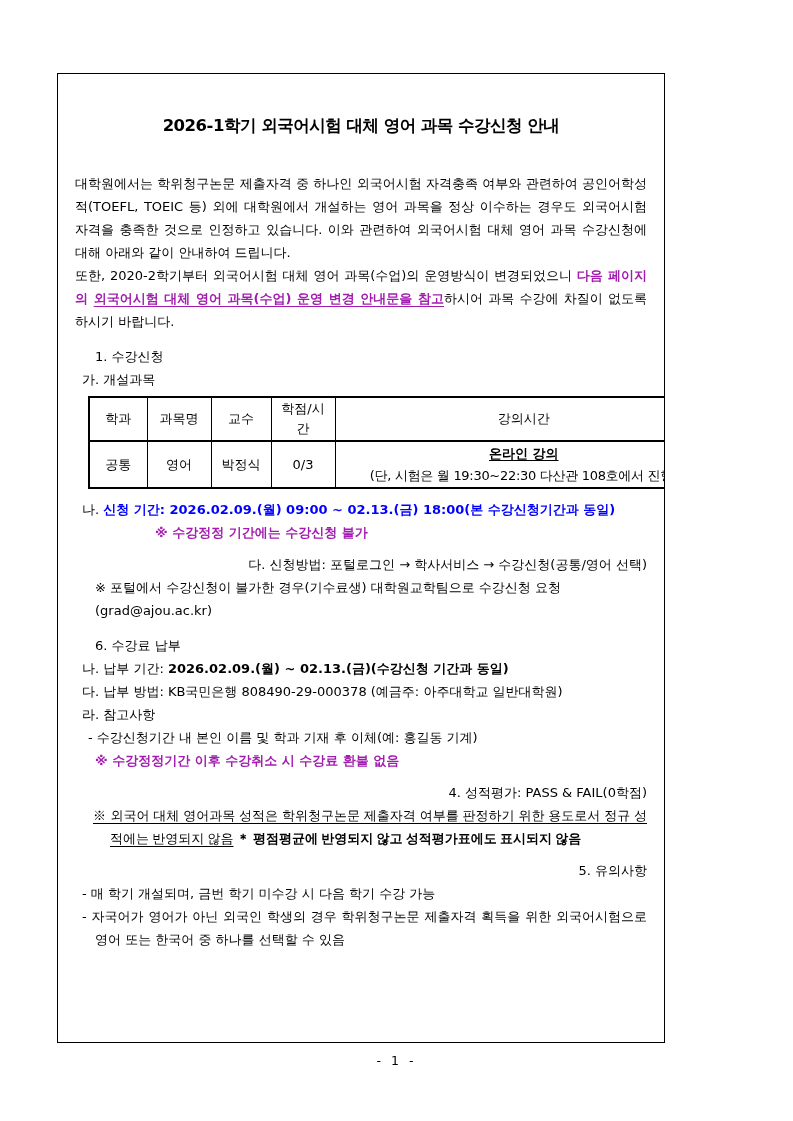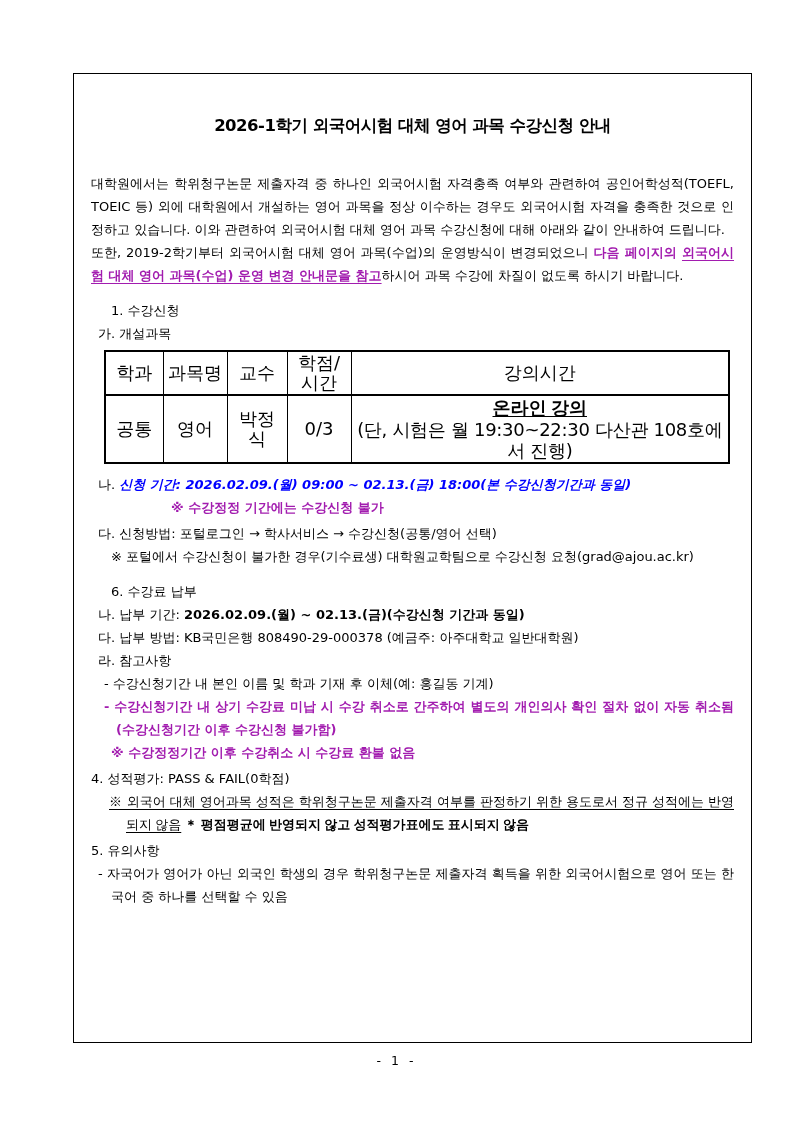--- a/index.html
+++ b/index.html
@@ -3,70 +3,70 @@
 <meta charset="utf-8">
 <style>
   * { box-sizing: border-box; }
   html,body { margin:0; padding:0; }
   body {
     width:793px; height:1121px; background:#ffffff; position:relative;
     font-family:"DejaVu Sans","Liberation Sans",sans-serif;
     color:#000; font-size:13px; line-height:23px;
   }
   .doc-border {
-    position:absolute; left:73px; top:73px; width:679px; height:970px;
+    position:absolute; left:57px; top:73px; width:608px; height:970px;
     border:1.5px solid #000; padding:40px 17px 0 17px; overflow:hidden;
   }
   .title {
     margin:0 0 34px 0; text-align:center; font-size:16.5px; font-weight:bold;
     letter-spacing:-0.5px; line-height:24px;
   }
   p { margin:0; }
   .wrap { text-align:justify; word-break:break-all; }
   .bold { font-weight:bold; }
-  .blue { color:#0000ff;font-style:italic; }
+  .blue { color:#0000ff; }
   .red  { color:#a21caf; }
   .ul   { text-decoration:underline; text-underline-offset:3px; }
   .sec { margin-top:12px;margin-left:20px; }
-  .sec-sm { margin-top:3px; }
+  .sec-sm { margin-top:9px;text-align:right; }
   .ind1 { padding-left:7px; }
   .ind2 { padding-left:13px; }
   .subnote { padding-left:20px; }
   .rednote-indent { padding-left:80px; }
   .hang56 { padding-left:56px; text-indent:-56px; }
   .hang-dash { padding-left:25px; text-indent:-12px; }
   .hang-star { padding-left:35px; text-indent:-17px;font-family:Liberation Serif, serif; }
   .hang-item { padding-left:20px; text-indent:-13px; }
   table.course {
     border-collapse:collapse; border:2px solid #000;
     margin:5px 0 9px 13px; width:626px;
-    font-size:18px; line-height:20px;
+    font-size:13px; line-height:20px;
   }
   table.course th, table.course td {
     border:1px solid #000; text-align:center; padding:1px 4px; font-weight:normal;
   }
   table.course thead th { border-bottom:2px solid #000; height:24px; }
   table.course td { height:44px; }
-  .cell-main { font-weight:bold; text-decoration:underline; text-underline-offset:2px; display:block; line-height:22px;font-family:Liberation Serif, serif; }
+  .cell-main { font-weight:bold; text-decoration:underline; text-underline-offset:2px; display:block; line-height:22px; }
   .cell-sub { display:block; line-height:21px; letter-spacing:-0.3px; }
   .footer {
     position:absolute; top:1049px; left:0; width:793px;
     text-align:center; font-size:12.5px; letter-spacing:3px;
   }
 </style>
 </head>
 <body>
 
 <div class="doc-border">
 
   <h1 class="title">2026-1학기 외국어시험 대체 영어 과목 수강신청 안내</h1>
 
   <p class="wrap">대학원에서는 학위청구논문 제출자격 중 하나인 외국어시험 자격충족 여부와 관련하여 공인어학성적(TOEFL, TOEIC 등) 외에 대학원에서 개설하는 영어 과목을 정상 이수하는 경우도 외국어시험 자격을 충족한 것으로 인정하고 있습니다. 이와 관련하여 외국어시험 대체 영어 과목 수강신청에 대해 아래와 같이 안내하여 드립니다.</p>
 
-  <p class="wrap"><span>또한, 2019-2학기부터 외국어시험 대체 영어 과목(수업)의 운영방식이 변경되었으니 </span><span class="red bold">다음 페이지의 </span><span class="red bold ul">외국어시험 대체 영어 과목(수업) 운영 변경 안내문을 참고</span><span>하시어 과목 수강에 차질이 없도록 하시기 바랍니다.</span></p>
+  <p class="wrap"><span>또한, 2020-2학기부터 외국어시험 대체 영어 과목(수업)의 운영방식이 변경되었으니 </span><span class="red bold">다음 페이지의 </span><span class="red bold ul">외국어시험 대체 영어 과목(수업) 운영 변경 안내문을 참고</span><span>하시어 과목 수강에 차질이 없도록 하시기 바랍니다.</span></p>
 
   <p class="sec">1. 수강신청</p>
   <p class="ind1">가. 개설과목</p>
 
   <table class="course">
     <colgroup>
       <col style="width:58px">
         <col style="width:64px">
         <col style="width:60px">
         <col style="width:64px">
@@ -100,24 +100,24 @@
 
   <p class="ind1 sec-sm">다. 신청방법: 포털로그인 →  학사서비스 → 수강신청(공통/영어 선택)</p>
   <p class="subnote">※ 포털에서 수강신청이 불가한 경우(기수료생) 대학원교학팀으로 수강신청 요청(grad@ajou.ac.kr)</p>
 
 
   <p class="sec">6. 수강료 납부</p>
   <p class="ind1"><span>나. 납부 기간: </span><span class="bold">2026.02.09.(월) ~ 02.13.(금)(수강신청 기간과 동일)</span></p>
   <p class="ind1">다. 납부 방법: KB국민은행 808490-29-000378 (예금주: 아주대학교 일반대학원)</p>
   <p class="ind1">라. 참고사항</p>
   <p class="ind2">- 수강신청기간 내 본인 이름 및 학과 기재 후 이체(예: 홍길동 기계)</p>
-  <p class="hang-dash wrap red bold">- 수강신청기간 내 상기 수강료 미납 시 수강 취소로 간주하여 별도의 개인의사 확인 절차 없이 자동 취소됨 (수강신청기간 이후 수강신청 불가함)</p>
   <p class="subnote red bold">※ 수강정정기간 이후 수강취소 시 수강료 환불 없음</p>
 
   <p class="sec-sm">4. 성적평가: PASS &amp; FAIL(0학점)</p>
   <p class="hang-star wrap"><span class="ul">※ 외국어 대체 영어과목 성적은 학위청구논문 제출자격 여부를 판정하기 위한 용도로서 정규 성적에는 반영되지 않음</span><span class="bold">  ＊ 평점평균에 반영되지 않고 성적평가표에도 표시되지 않음</span></p>
 
   <p class="sec-sm">5. 유의사항</p>
+  <p class="ind1">- 매 학기 개설되며, 금번 학기 미수강 시 다음 학기 수강 가능</p>
   <p class="hang-item wrap">- 자국어가 영어가 아닌 외국인 학생의 경우 학위청구논문 제출자격 획득을 위한 외국어시험으로 영어 또는 한국어 중 하나를 선택할 수 있음</p>
 
 </div>
 
 <div class="footer">- 1 -</div>
 
 </body></html>

